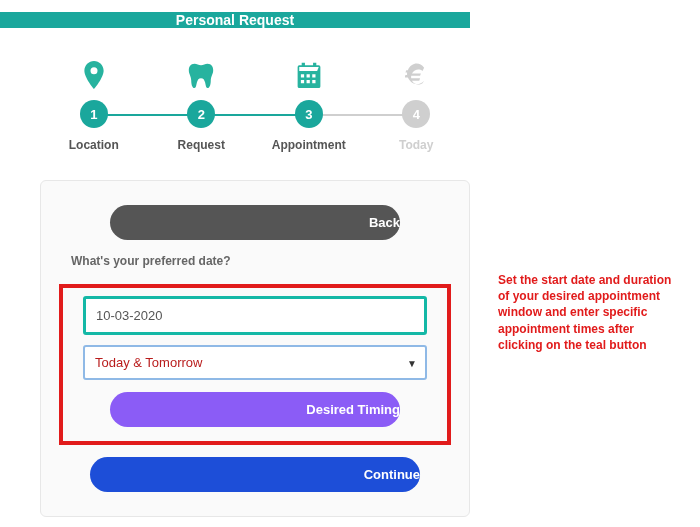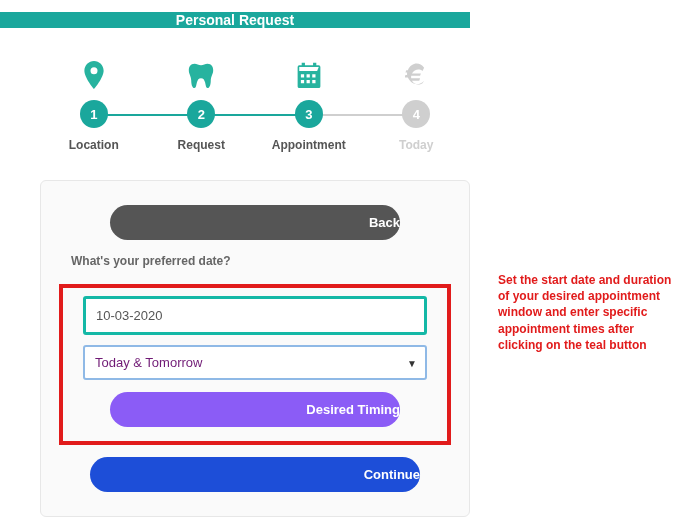--- a/index.html
+++ b/index.html
@@ -121,21 +121,21 @@
   .select-wrap {
     position: relative;
     margin-bottom: 12px;
   }
   .duration-select {
     width: 100%;
     border: 2px solid #8fb9e6;
     border-radius: 3px;
     padding: 8px 10px;
     font-size: 13px;
-    color: #701a75;
+    color: #b91c1c;
     appearance: none;
     background: #fff;
   }
   .select-caret {
     position: absolute;
     right: 10px;
     top: 50%;
     transform: translateY(-50%);
     font-size: 10px;
     color: #333;

